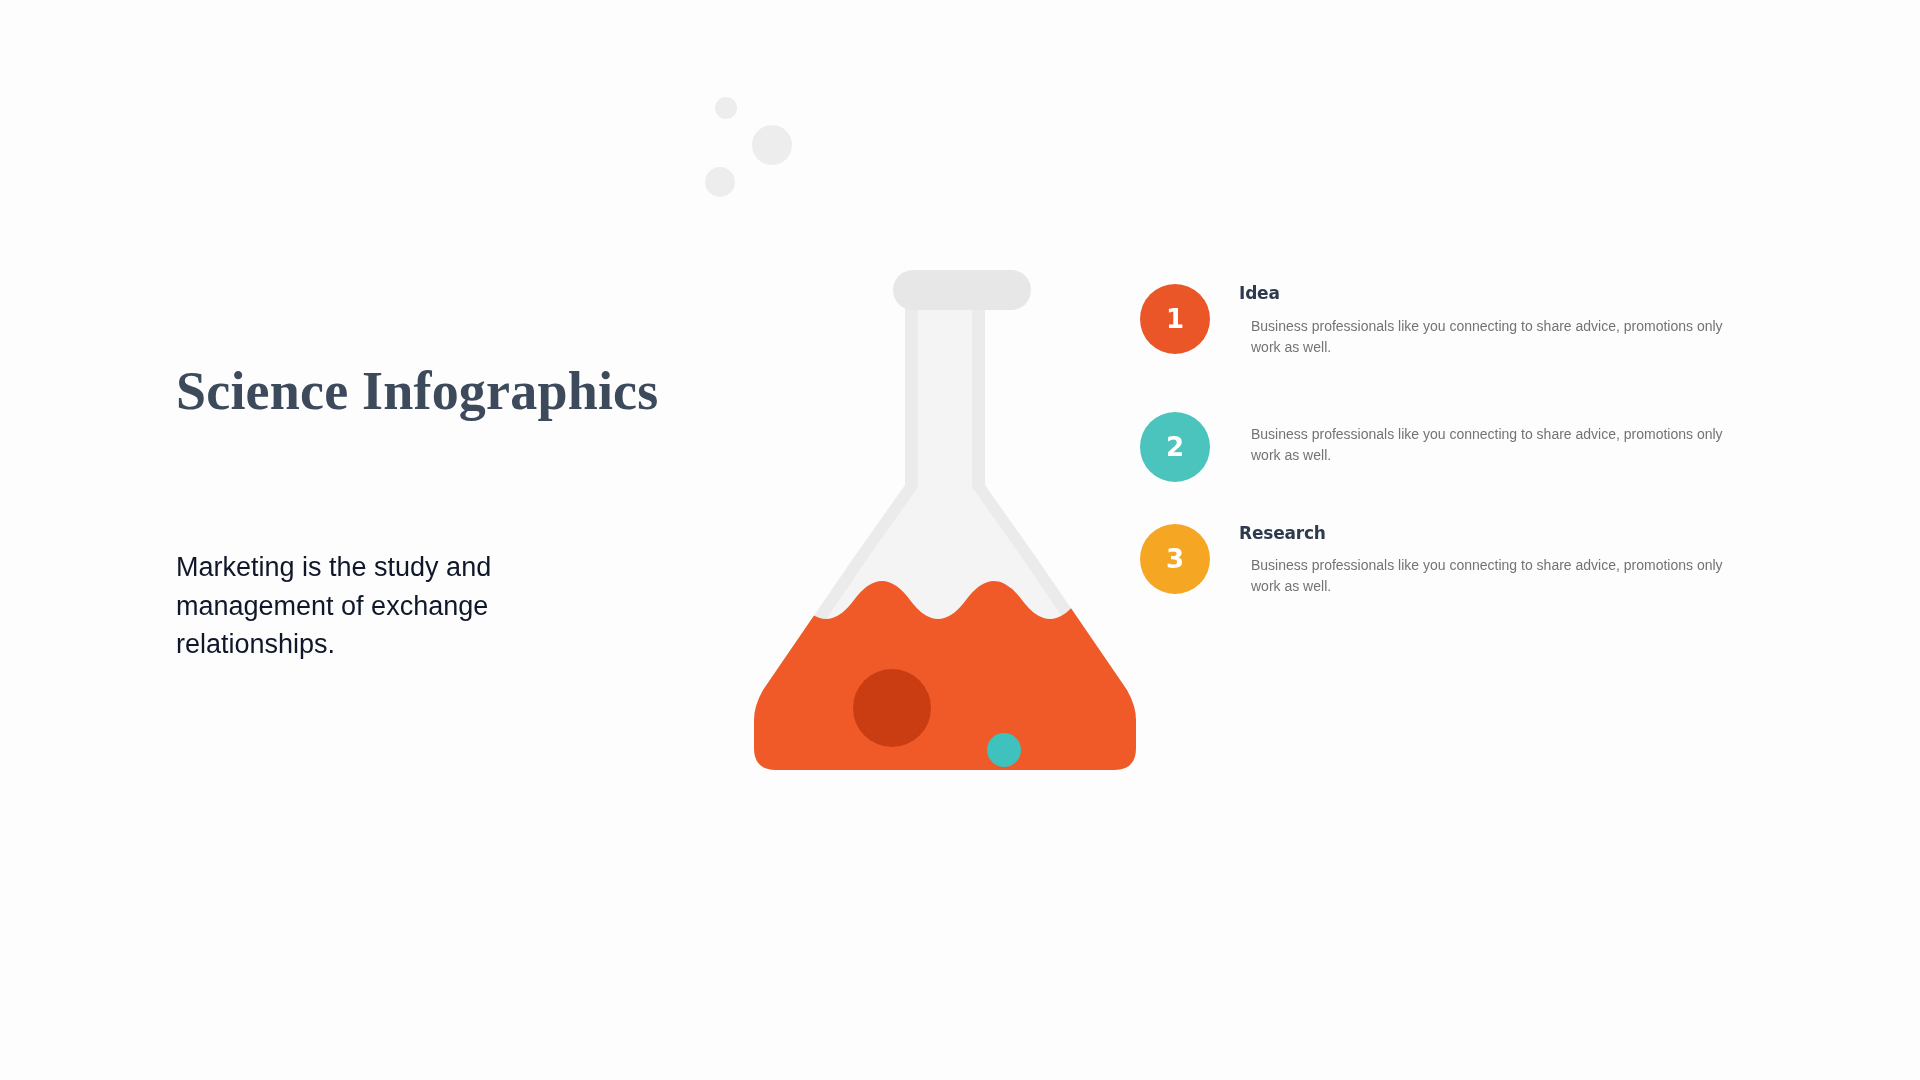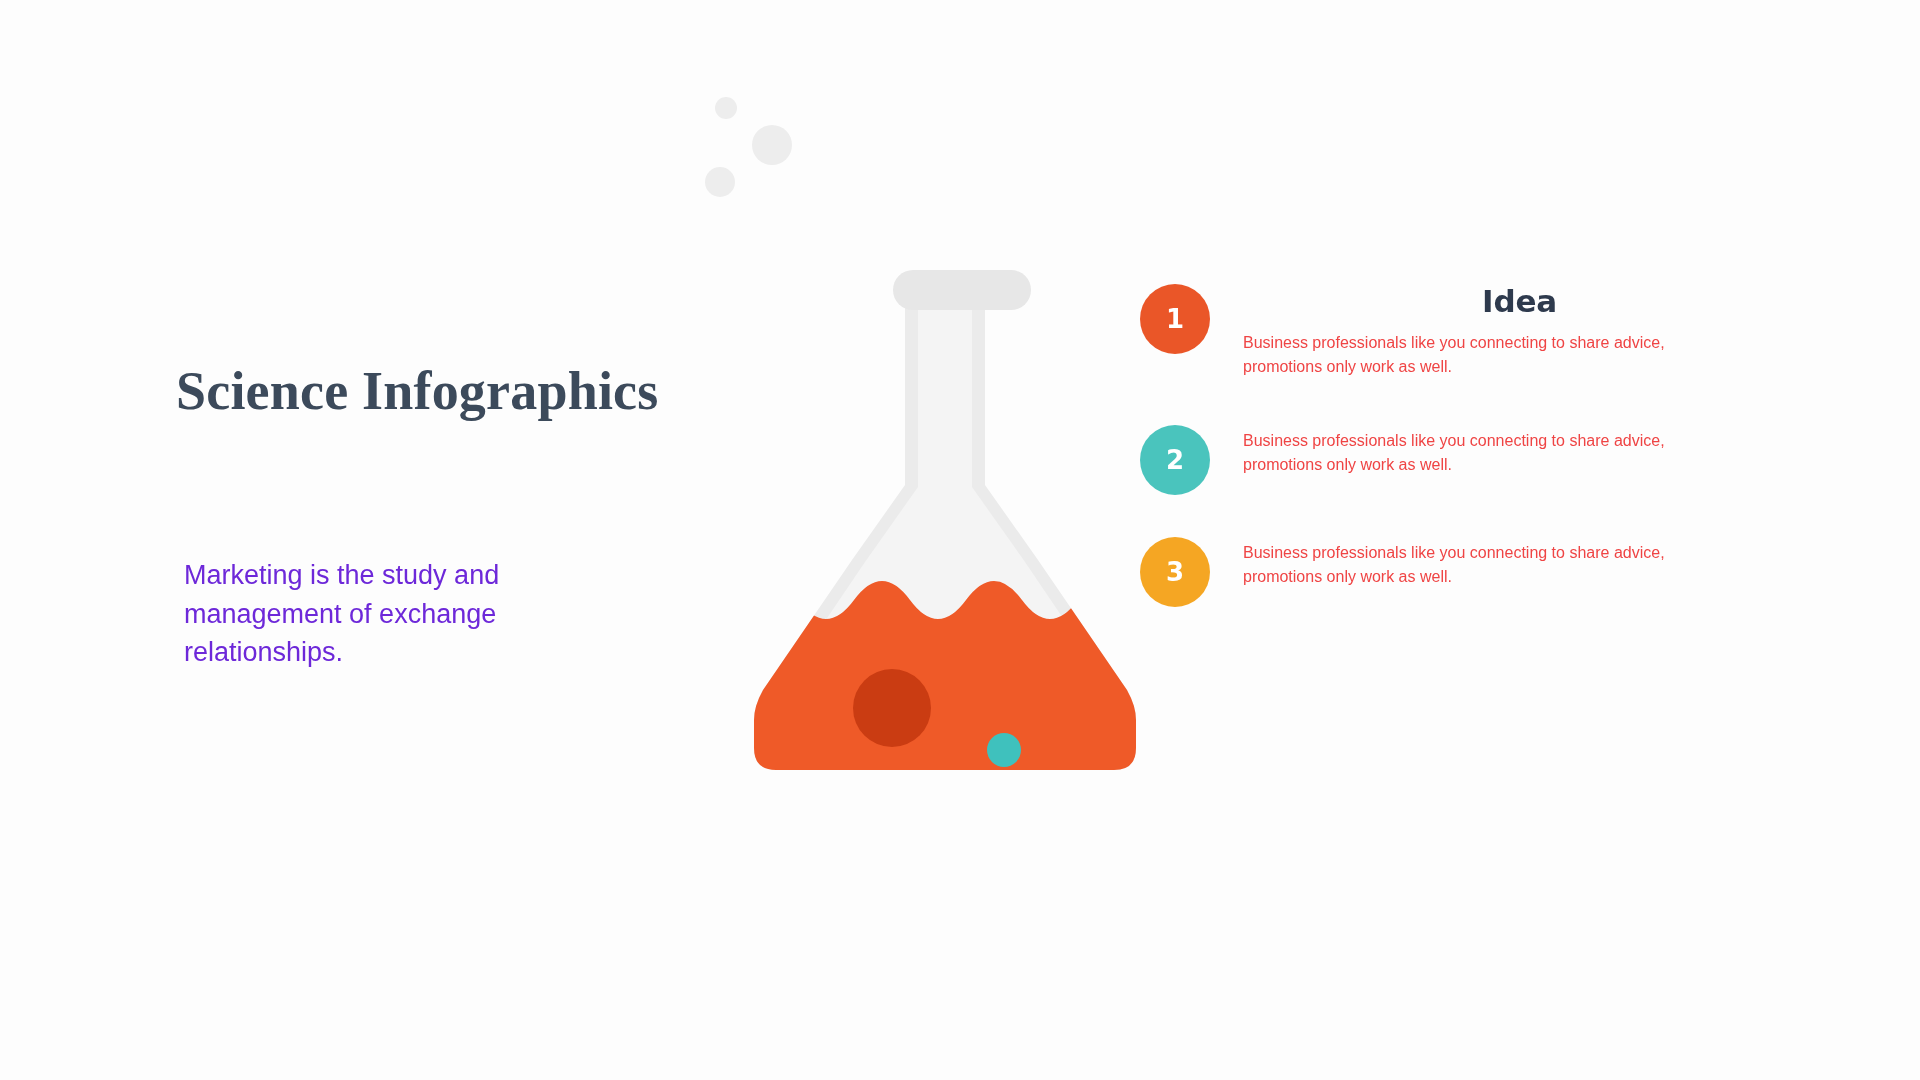--- a/index.html
+++ b/index.html
@@ -32,28 +32,28 @@
     font-family: "Liberation Serif", serif;
     font-weight: bold;
     font-size: 54px;
     line-height: 1.15;
     color: #3c4a5b;
     letter-spacing: 0.2px;
     margin: 0;
     white-space: nowrap;
   }
   .subtitle {
-    margin: 8px;
+    margin: 0;
     position: absolute;
     top: 188px;
     left: 0;
     width: 420px;
     font-size: 27px;
     line-height: 1.43;
-    color: #6d28d9;
+    color: #0f172a;
     font-weight: 400;
   }
 
   
   .flask-wrap {
     position: absolute;
     left: 640px;
     top: 90px;
     width: 520px;
     height: 920px;
@@ -92,32 +92,31 @@
   }
 
   .step-text {
     margin-left: 29px;
     padding-top: 2px;
     width: 580px;
   }
   .step-title {
     font-family: "DejaVu Sans", sans-serif;
     font-weight: bold;
-    font-size: 31px;
+    font-size: 17px;
     line-height: 1.1;
     color: #2e3a4d;
     letter-spacing: -0.2px;
     margin: 0 0 13px 0;
-    text-align: center;
   }
   .step-desc {
-    margin: 4px;
-    font-size: 16px;
+    margin: 12px;
+    font-size: 14px;
     line-height: 1.5;
-    color: #ef4444;
+    color: #737373;
     max-width: 500px;
   }
 </style>
 </head>
 <body>
 
 <div class="slide">
 
   <div class="left-col">
     <h1 class="page-title">Science Infographics</h1>
@@ -232,18 +231,19 @@
       <div class="step-text">
         <p class="step-desc">Business professionals like you connecting to share advice, promotions only work as well.</p>
       </div>
     </div>
 
     <div class="step">
       <div class="badge" style="background:#f5a623">
         <span>3</span>
       </div>
       <div class="step-text">
+        <div class="step-title">Research</div>
         <p class="step-desc">Business professionals like you connecting to share advice, promotions only work as well.</p>
       </div>
     </div>
 
   </div>
 </div>
 
 </body></html>

